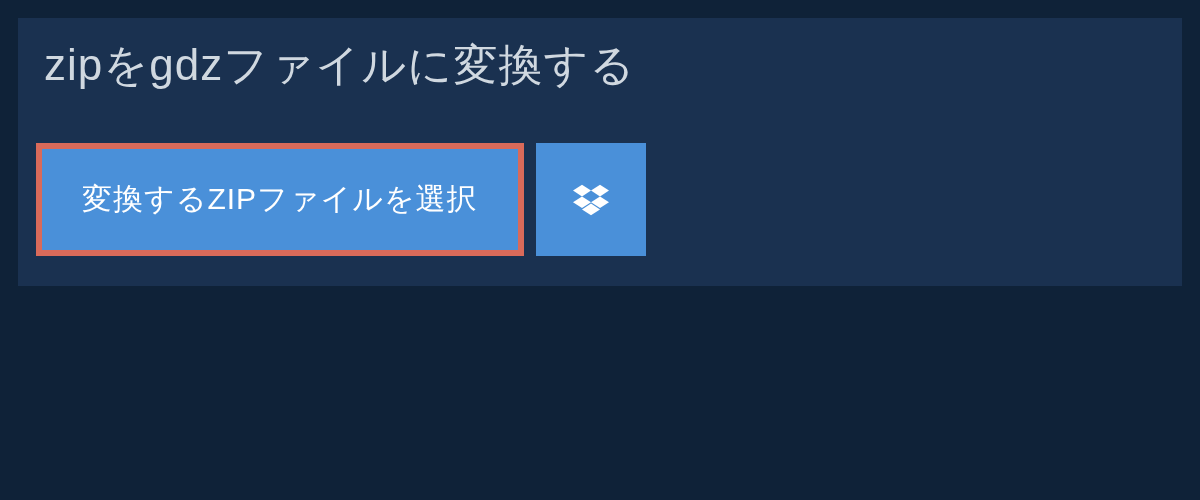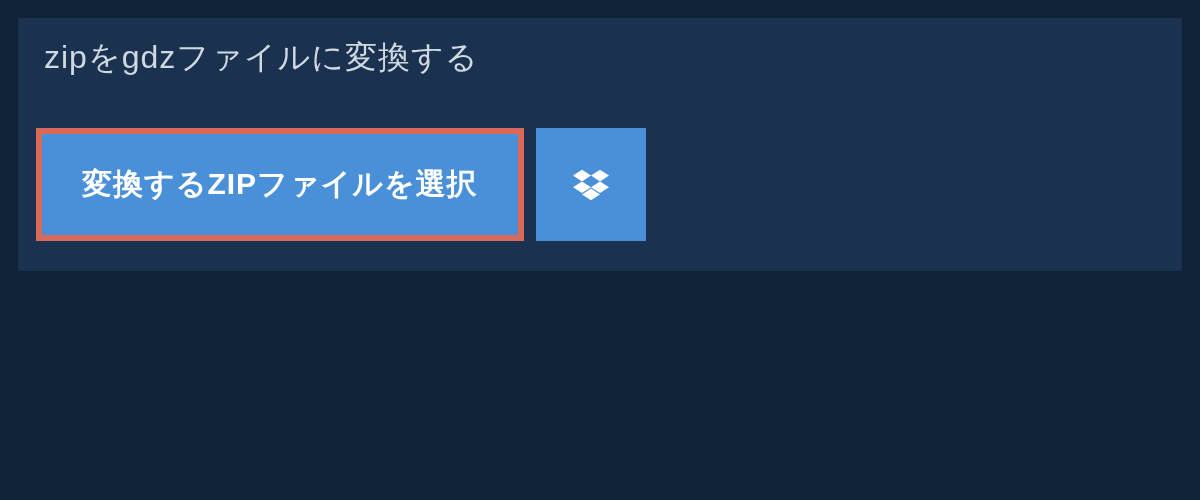--- a/index.html
+++ b/index.html
@@ -16,35 +16,35 @@
     }
     .container {
       background-color: #1a3150;
       margin: 18px;
       padding-bottom: 30px;
     }
     .title-bar {
       display: inline-block;
       padding: 18px 26px;
       color: #d0d8e0;
-      font-size: 32px;
+      font-size: 44px;
       font-weight: 400;
       letter-spacing: 1px;
     }
     .button-row {
       display: flex;
       gap: 12px;
       padding: 30px 18px 0 18px;
     }
     .select-button {
       background-color: #4a90d9;
       border: 6px solid #d96a5a;
       color: #ffffff;
       font-size: 30px;
-      font-weight: 700;
+      font-weight: 400;
       padding: 30px 40px;
       cursor: pointer;
       letter-spacing: 1px;
       display: flex;
       align-items: flex-start;
       justify-content: center;
     }
     .dropbox-button {
       background-color: #4a90d9;
       color: #ffffff;

